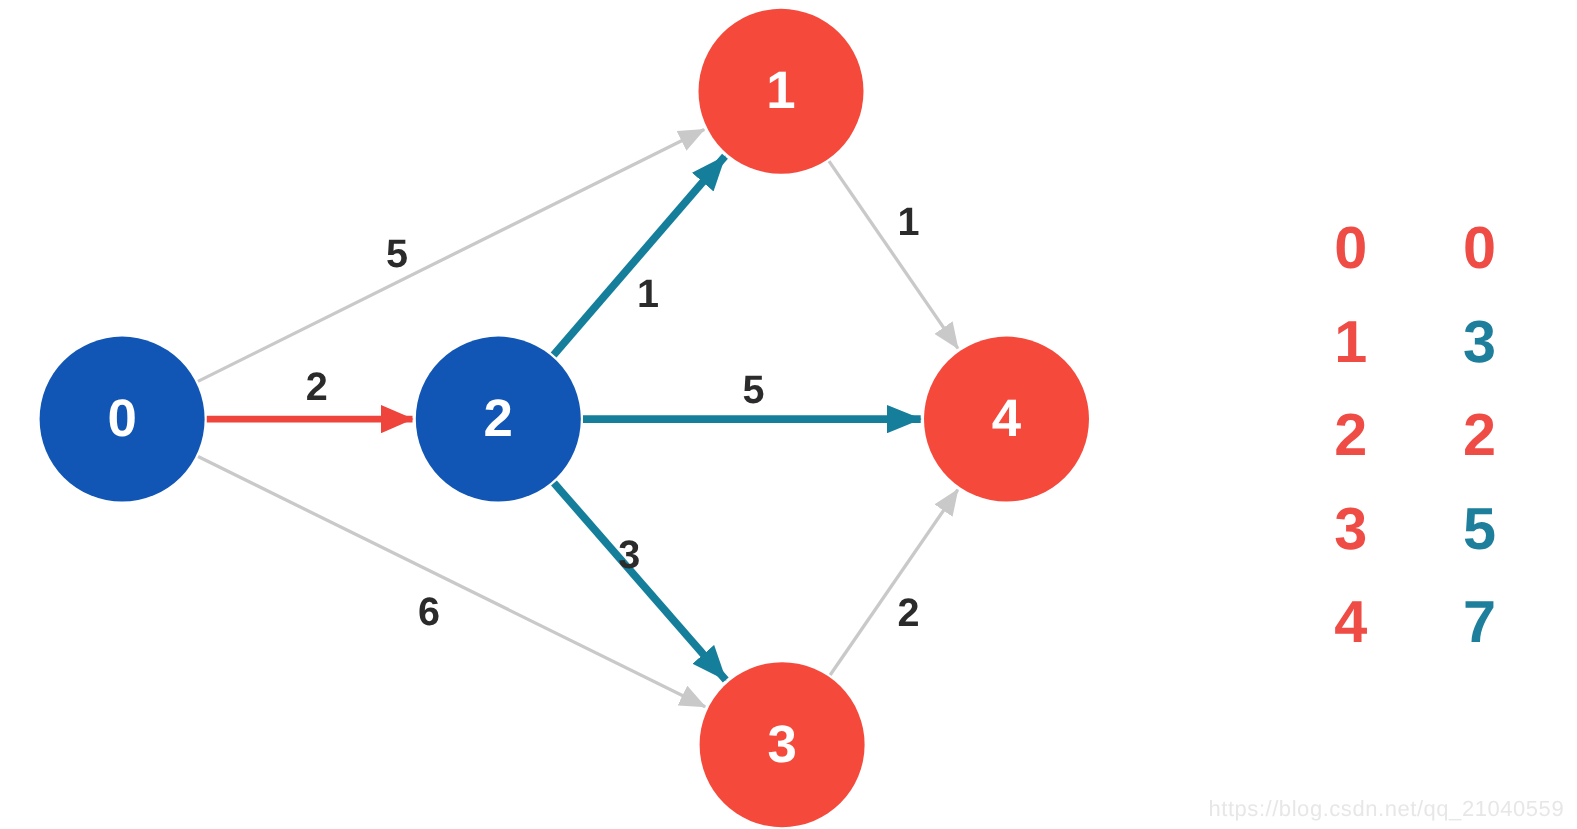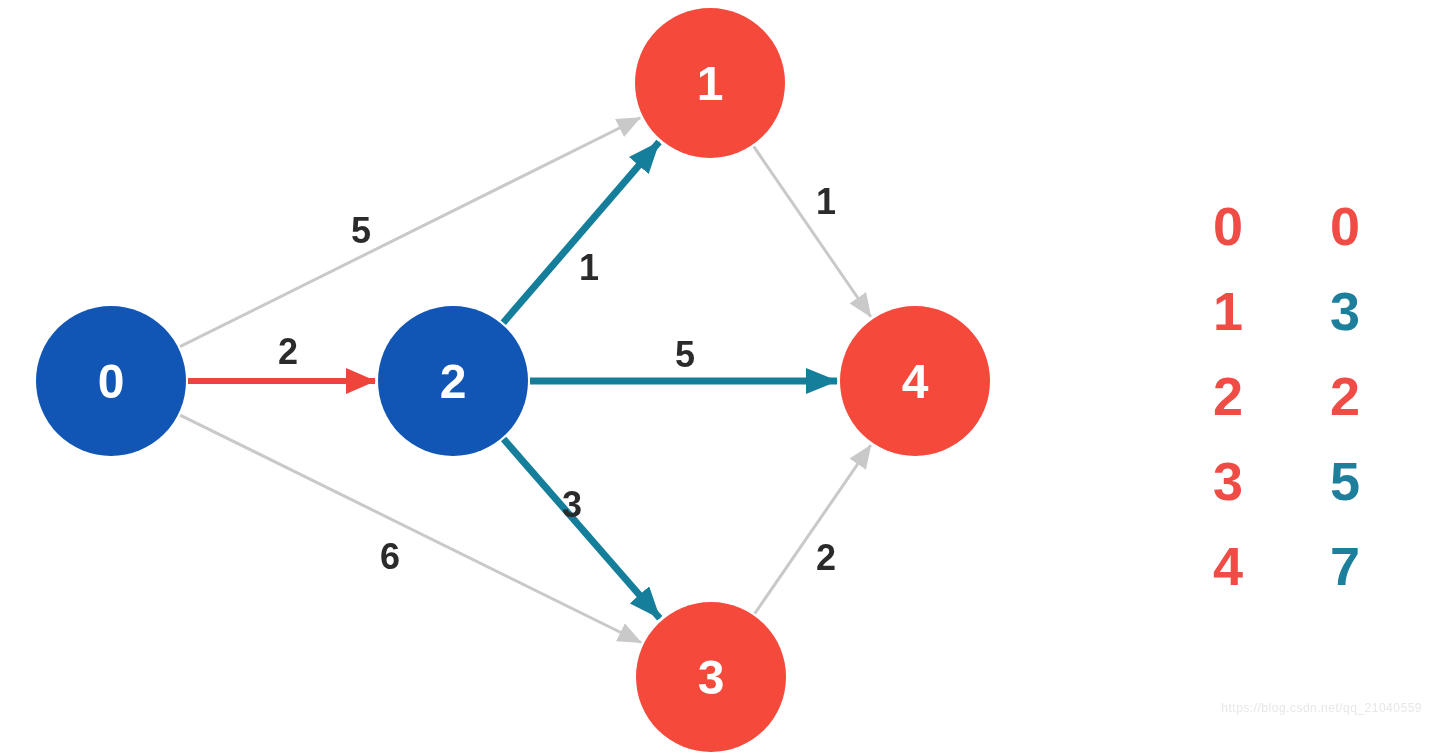--- a/index.html
+++ b/index.html
@@ -6,21 +6,21 @@
   body { width: 1434px; height: 754px; overflow: hidden; font-family: "Liberation Sans", sans-serif; }
   .canvas { position: relative; width: 1434px; height: 754px; background: #ffffff; }
   #graph-svg { position: absolute; left: 0; top: 0; }
   .node-label { font-family: "Liberation Sans", sans-serif; font-weight: bold; font-size: 48px; }
   .edge-label { font-family: "Liberation Sans", sans-serif; font-weight: bold; font-size: 36px; }
   .dist-table { position: absolute; left: 1188px; top: 184px; }
   .dt-row { display: flex; height: 85px; align-items: center; }
   .dt-cell { display: inline-block; width: 80px; text-align: center;
              font-size: 54px; font-weight: bold; line-height: 85px; }
   .dt-cell.node-col { margin-right: 37px; }
-  .watermark { position: absolute; right: 12px; top: 701px; font-size: 12px;
+  .watermark { position: absolute; right: 12px; top: 725px; font-size: 20px;
                color: #e7e7e7; letter-spacing: 0.5px; white-space: nowrap; }
 </style>
 </head>
 <body>
 
 <div class="canvas">
   <svg id="graph-svg" width="1434" height="754" viewBox="0 0 1434 754">
       <defs>
         <marker id="arrow-gray" markerUnits="userSpaceOnUse" markerWidth="24" markerHeight="20" refX="23" refY="10" orient="auto">
           <path d="M0,0 L24,10 L0,20 Z" fill="#C9C9C9"></path>

